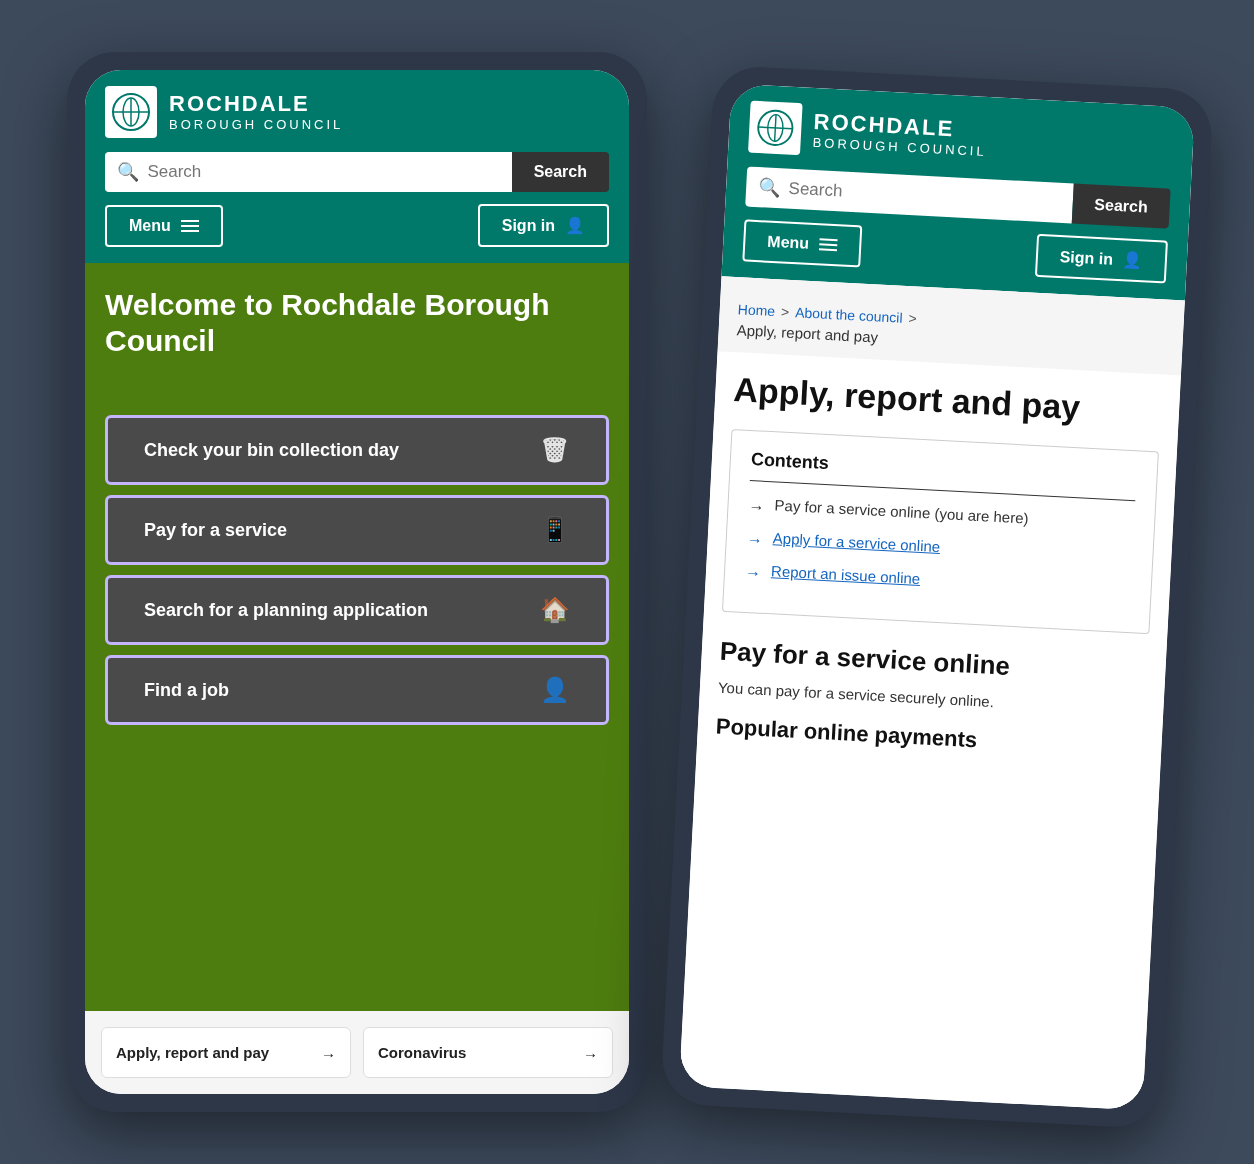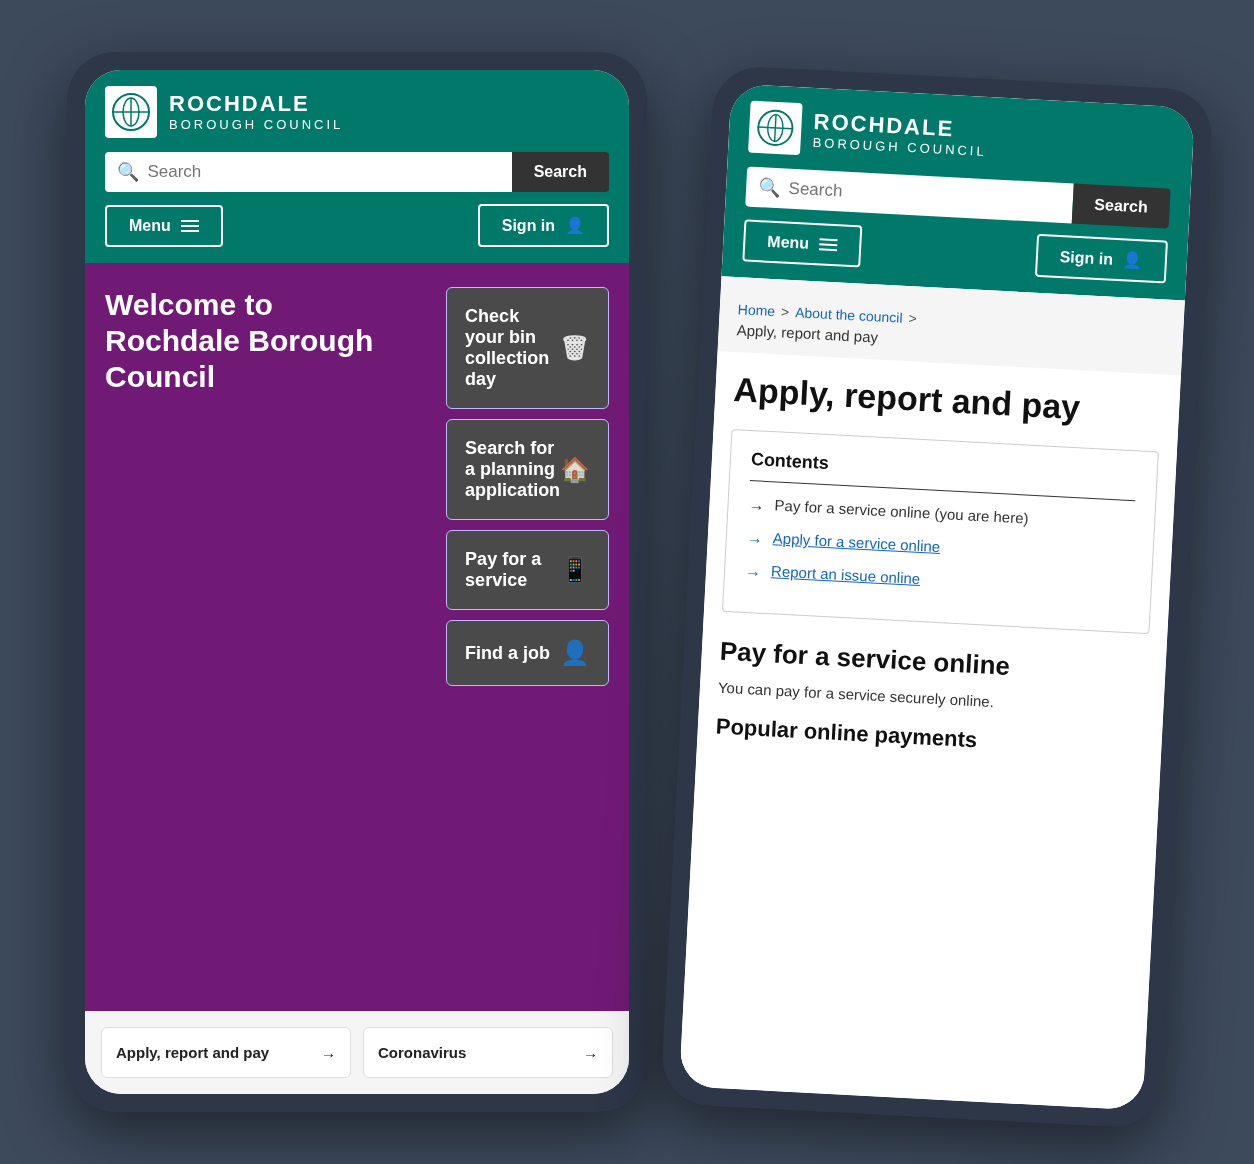--- a/index.html
+++ b/index.html
@@ -155,45 +155,45 @@
       font-weight: bold;
       border-radius: 4px;
       cursor: pointer;
       display: flex;
       align-items: center;
       gap: 10px;
     }
 
     
     .phone1-body {
-      background: #701a75;
+      background: #4d7c0f;
       flex: 1;
       padding: 24px 20px;
       display: flex;
-      flex-direction: row;
+      flex-direction: column;
       gap: 34px;
     }
     .welcome-title {
       color: #fff;
       font-size: 30px;
       font-weight: bold;
       margin-bottom: 22px;
       line-height: 1.2;
     }
     .menu-items {
       display: flex;
       flex-direction: column;
       gap: 10px;
       flex: 1;
     }
     .menu-item {
       background: #4a4a4a;
-      border: 1px solid #c4b5fd;
+      border: 3px solid #c4b5fd;
       border-radius: 6px;
-      padding: 18px 18px;
+      padding: 18px 36px;
       color: #fff;
       font-size: 18px;
       font-weight: bold;
       display: flex;
       justify-content: space-between;
       align-items: center;
       cursor: pointer;
     }
     .menu-item-icon {
       font-size: 24px;
@@ -380,26 +380,26 @@
     </div>
 
     <div class="phone1-body">
       <div class="welcome-title">Welcome to Rochdale Borough Council</div>
       <div class="menu-items">
         <div class="menu-item">
           <span>Check your bin collection day</span>
           <span class="menu-item-icon">🗑</span>
         </div>
         <div class="menu-item">
+          <span>Pay for a service</span>
+          <span class="menu-item-icon">📱</span>
+        </div>
+        <div class="menu-item">
           <span>Search for a planning application</span>
           <span class="menu-item-icon">🏠</span>
-        </div>
-        <div class="menu-item">
-          <span>Pay for a service</span>
-          <span class="menu-item-icon">📱</span>
         </div>
         <div class="menu-item">
           <span>Find a job</span>
           <span class="menu-item-icon">👤</span>
         </div>
       </div>
     </div>
 
     <div class="quick-links">
       <div class="quick-link-card">

